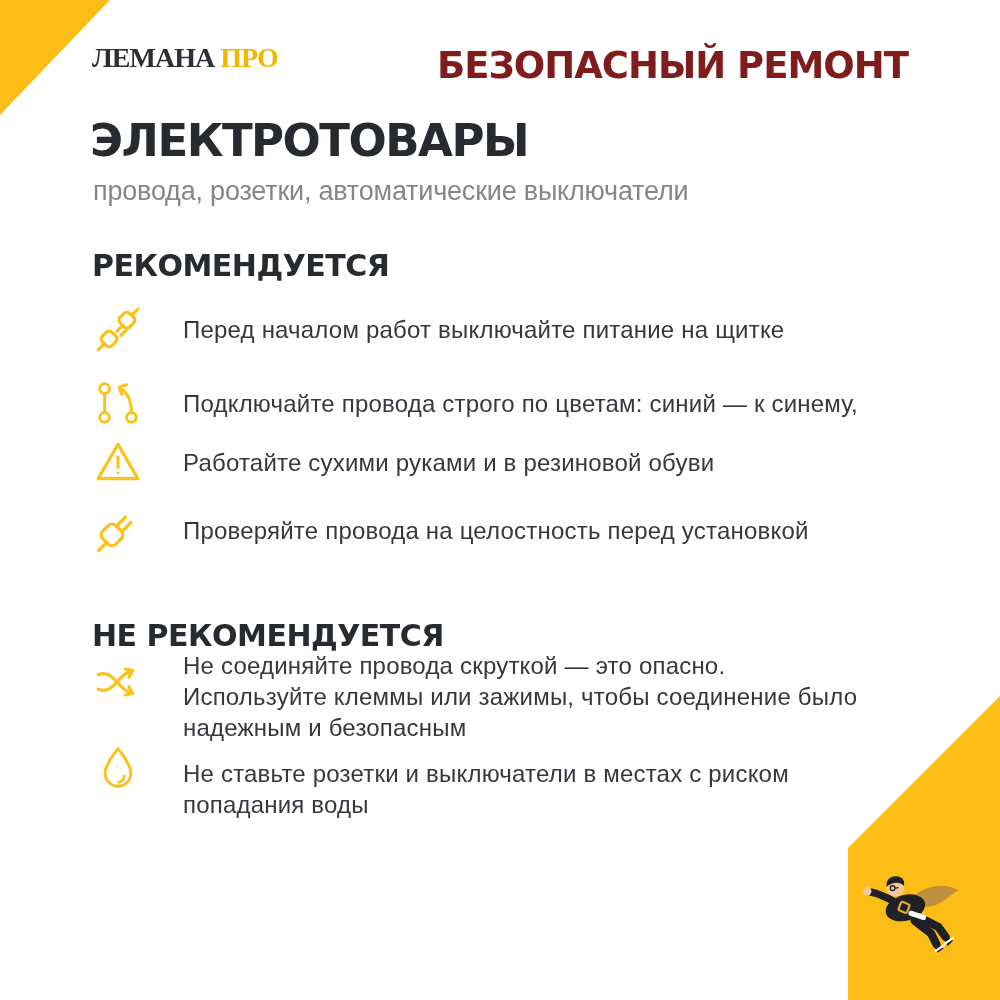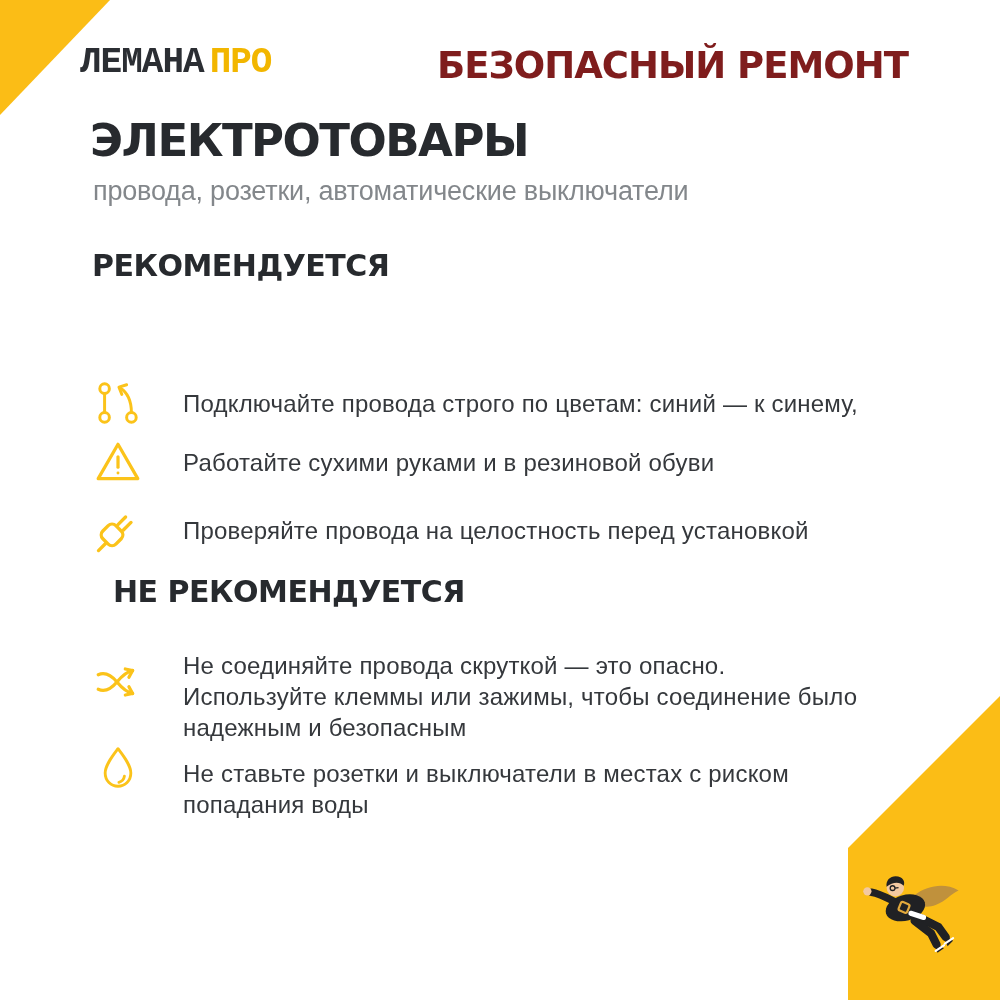--- a/index.html
+++ b/index.html
@@ -5,23 +5,23 @@
   html,body{margin:0;padding:0;background:#ffffff;}
   .poster{
     position:relative;width:1000px;height:1000px;background:#ffffff;
     overflow:hidden;font-family:"Liberation Sans",sans-serif;
   }
   .corner{position:absolute;display:block;}
   .corner-tl{top:0;left:0;}
   .corner-br{right:0;bottom:0;}
 
   .logo{
-    position:absolute;left:80px;top:42px;
-    font-family:Liberation Mono, monospace;font-weight:bold;
-    font-size:36px;letter-spacing:-1px;color:#2B2E33;white-space:nowrap;
+    position:absolute;left:92px;top:42px;
+    font-family:Liberation Serif, serif;font-weight:bold;
+    font-size:28px;letter-spacing:-1px;color:#2B2E33;white-space:nowrap;
   }
   .logo .accent{color:#F2B600;margin-left:6px;}
   .poster-title{
     position:absolute;left:437px;top:44px;
     font-family:"DejaVu Sans",sans-serif;font-weight:bold;
     font-size:37px;letter-spacing:-1px;color:#7f1d1d;white-space:nowrap;
   }
   .page-title{
     position:absolute;left:90px;top:114px;
     font-family:"DejaVu Sans",sans-serif;font-weight:bold;
@@ -30,21 +30,21 @@
   .page-subtitle{
     position:absolute;left:93px;top:176px;
     font-size:27px;color:#83878B;white-space:nowrap;letter-spacing:-0.2px;
   }
   .section-heading{
     position:absolute;left:92px;
     font-family:"DejaVu Sans",sans-serif;font-weight:bold;
     font-size:30px;letter-spacing:-0.5px;color:#272A2E;white-space:nowrap;
   }
   .section-heading.rec{top:248px;}
-  .section-heading.notrec{top:574px;margin-left:21px;}
+  .section-heading.notrec{top:618px;}
 
   .item{
     position:absolute;left:92px;width:860px;
     display:flex;align-items:center;
   }
   .icon-box{
     flex:0 0 52px;width:52px;height:52px;margin-right:39px;
     display:flex;align-items:center;justify-content:center;
   }
   .item-text{color:#35383C;font-size:24px;line-height:31px;letter-spacing:0.2px;}
@@ -77,20 +77,35 @@
   <div class="logo">
     <span>ЛЕМАНА</span><span class="accent">ПРО</span>
   </div>
   <div class="poster-title">БЕЗОПАСНЫЙ РЕМОНТ</div>
 
   <div class="page-title">ЭЛЕКТРОТОВАРЫ</div>
   <div class="page-subtitle">провода, розетки, автоматические выключатели</div>
 
   <div class="section-heading rec">РЕКОМЕНДУЕТСЯ</div>
 
+  <div class="item item-1">
+    <div class="icon-box">
+      <svg width="50" height="50" viewBox="0 0 48 48" fill="none" stroke="#FBC31A" stroke-width="3.1" stroke-linecap="round" stroke-linejoin="round">
+        <rect x="9" y="27" width="13" height="13" rx="4" transform="rotate(-45 15.5 33.5)"></rect>
+        <line x1="5" y1="44" x2="10" y2="39"></line>
+        <line x1="23" y1="26" x2="28" y2="21"></line>
+        <line x1="27" y1="30" x2="32" y2="25"></line>
+        <rect x="26" y="9" width="13" height="13" rx="4" transform="rotate(-45 32.5 15.5)"></rect>
+        <line x1="38" y1="10" x2="43" y2="5"></line>
+      </svg>
+    </div>
+    <div class="item-text">
+      <div class="line">Перед началом работ выключайте питание на щитке</div>
+    </div>
+  </div>
 
   <div class="item item-2">
     <div class="icon-box">
       <svg width="46" height="46" viewBox="0 0 48 48" fill="none" stroke="#FBC31A" stroke-width="3.1" stroke-linecap="round" stroke-linejoin="round">
         <circle cx="10" cy="9" r="5"></circle>
         <circle cx="10" cy="39" r="5"></circle>
         <circle cx="38" cy="39" r="5"></circle>
         <line x1="10" y1="14" x2="10" y2="34"></line>
         <path d="M38 34 C38 22 34 13 26 8"></path>
         <path d="M33 5 L25 7.5 L28 15"></path>

